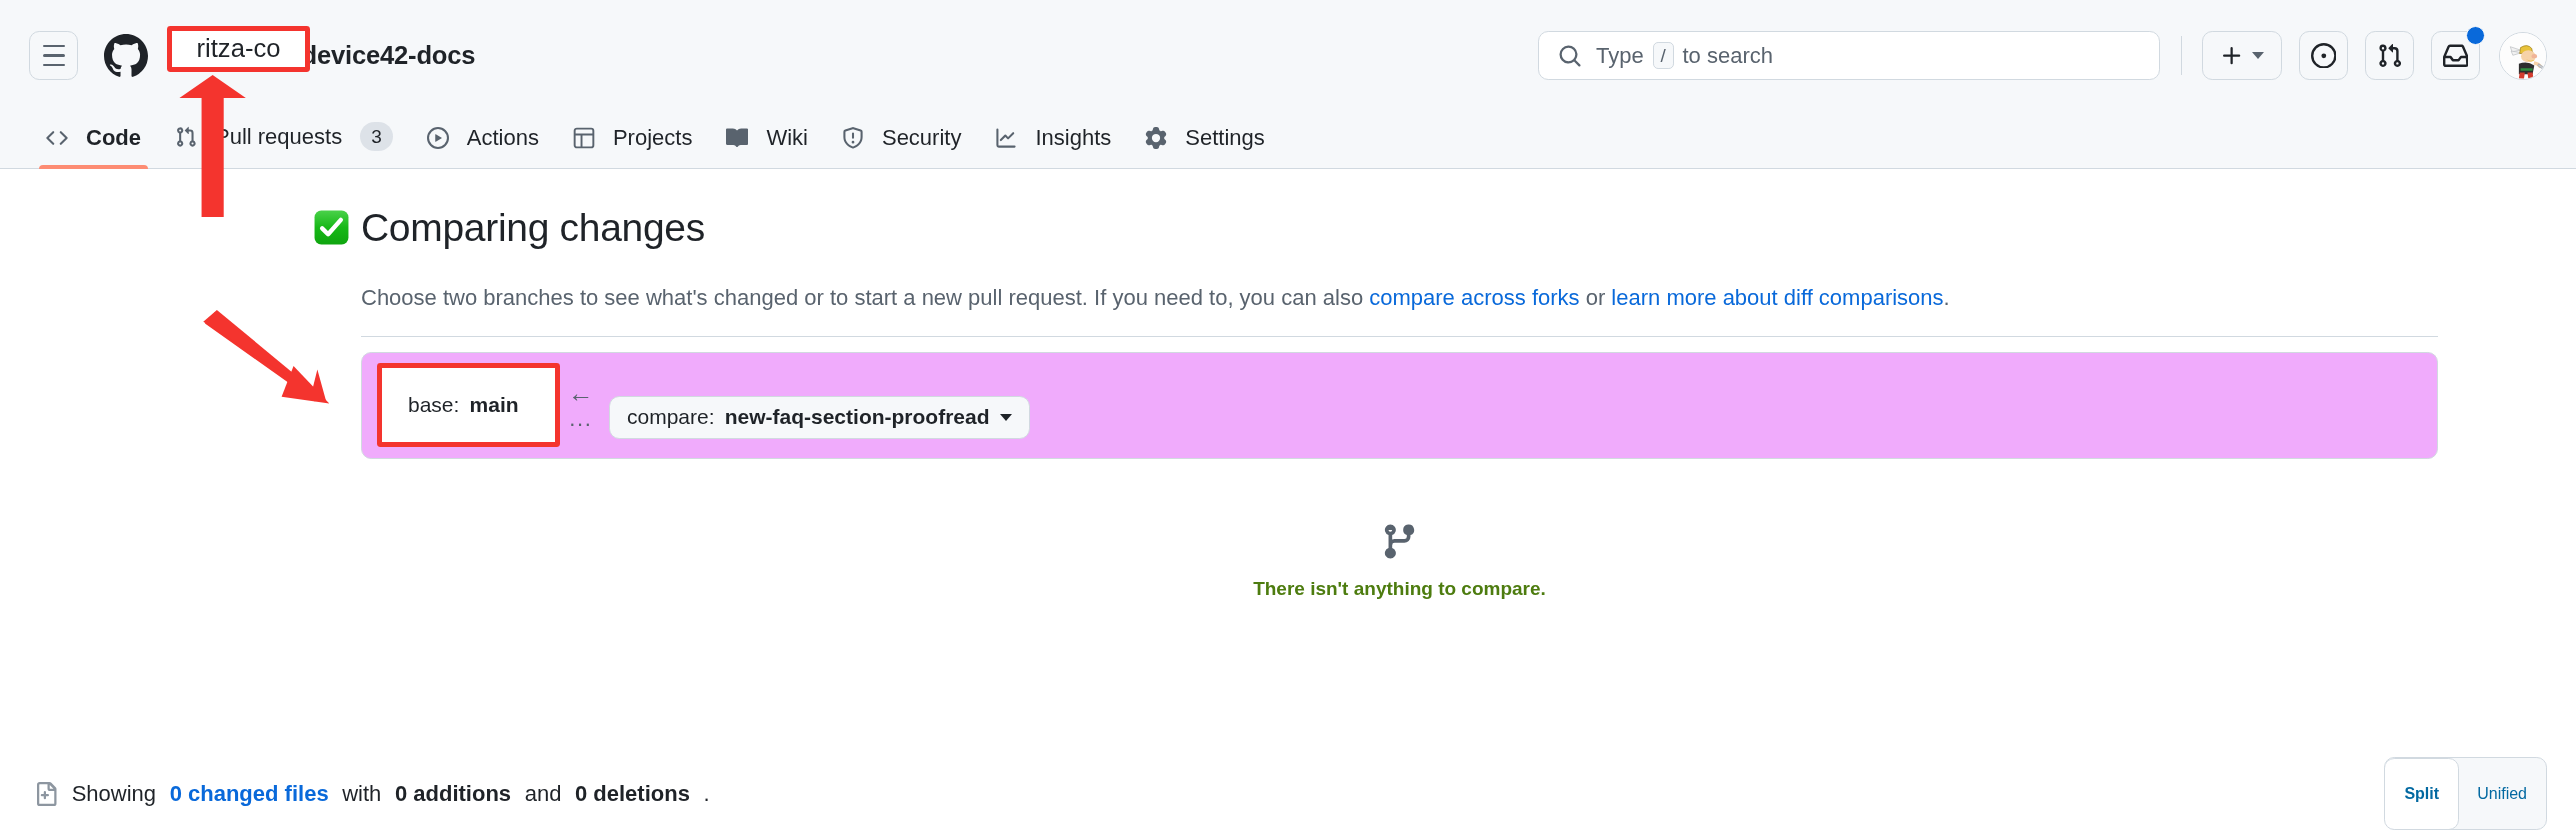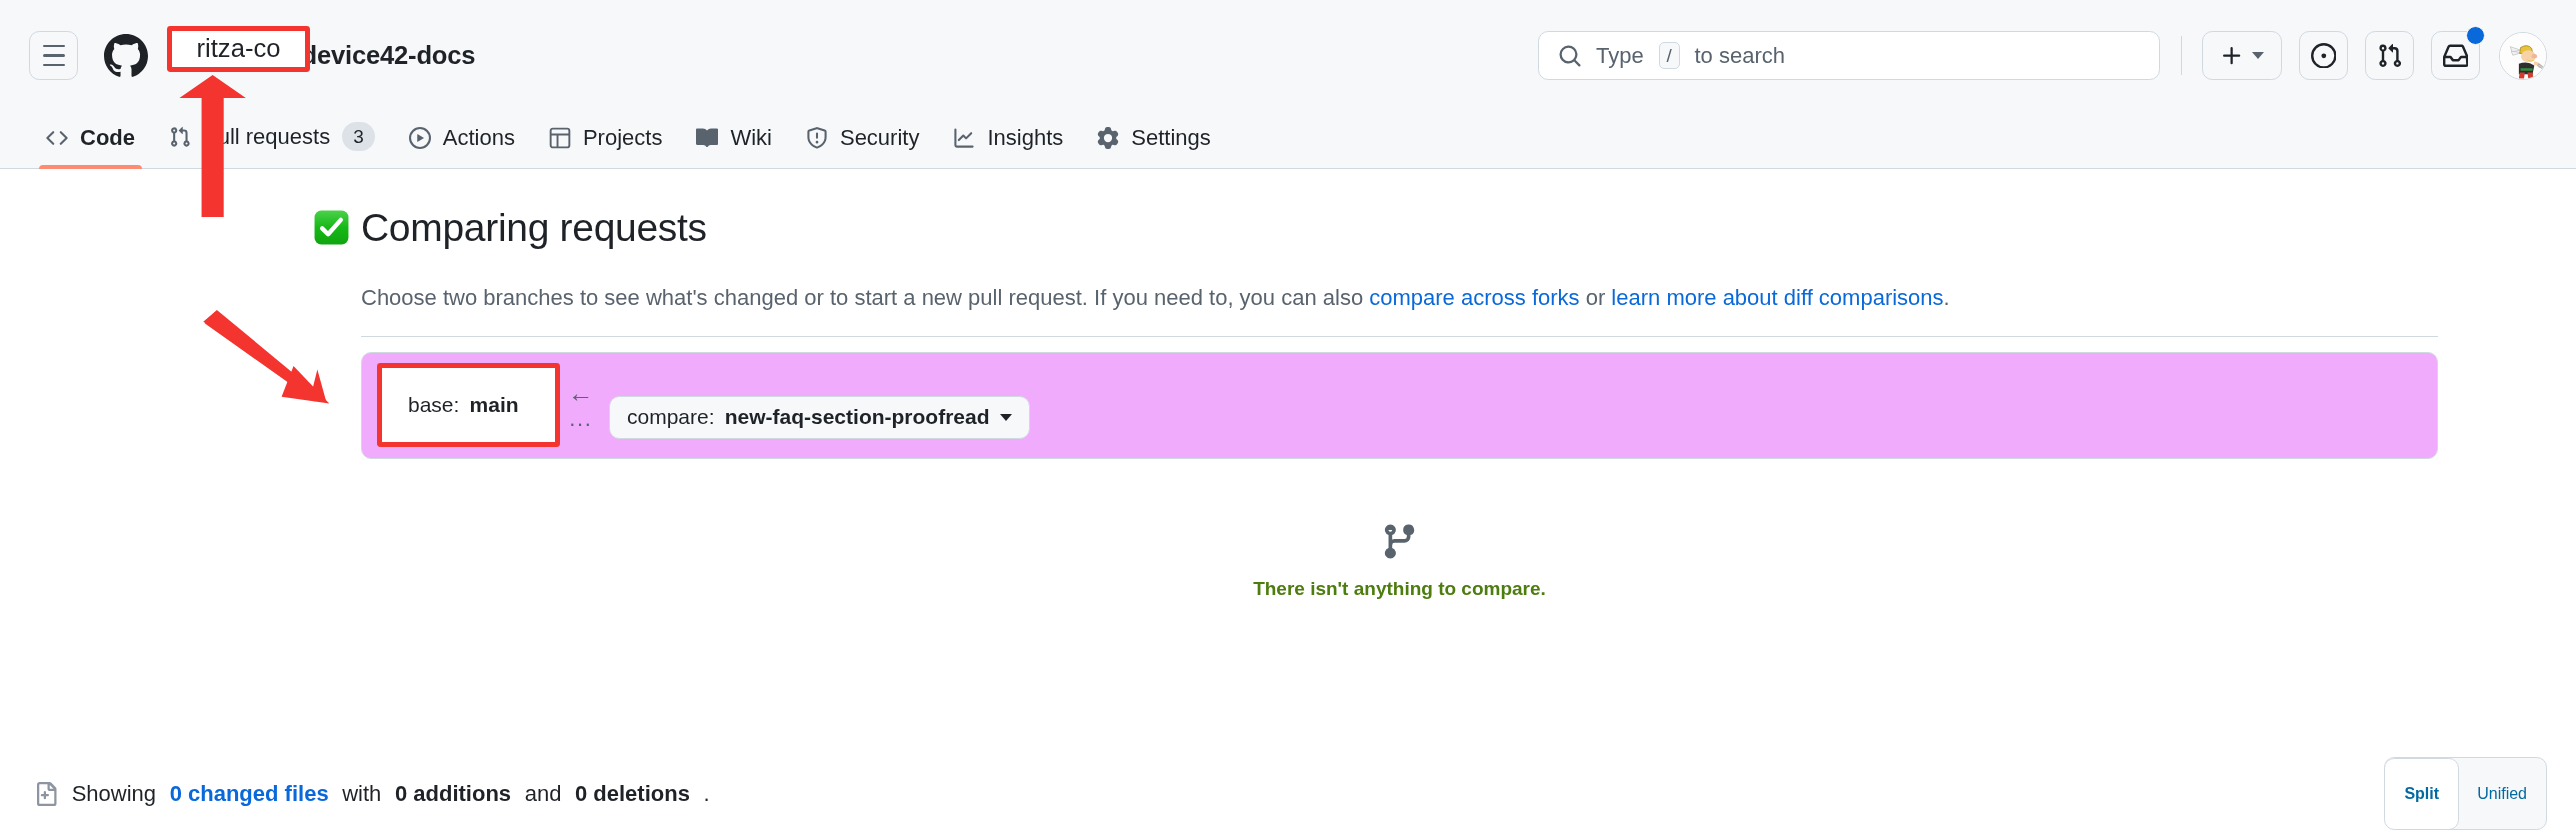--- a/index.html
+++ b/index.html
@@ -73,21 +73,21 @@
     width: 622px; height: 49px;
     border: 0.9px solid #d1d9e0;
     border-radius: 10.2px;
     background: #ffffff;
     display: flex; align-items: center;
     padding: 0 19px;
     gap: 13.6px;
     cursor: text;
   }
   .searchbox .sicon { flex: 0 0 auto; display:flex; }
-  .search-ph { color: #59636e; font-size: 22px; display: flex; align-items: center; gap: 15px; }
+  .search-ph { color: #59636e; font-size: 22px; display: flex; align-items: center; gap: 9px; }
   .slash-key {
     border: 0.9px solid #d1d9e0; border-radius: 5.1px;
     padding: 0px 6.8px; font-size: 19px; line-height: 25.6px;
     color: #59636e; background: #f6f8fa;
   }
   .vdiv { width: 0.9px; height: 39px; background: #d1d9e0; margin: 0 20.4px; }
 
   .icon-btn {
     height: 49px; min-width: 49px;
     border: 0.9px solid #d1d9e0; border-radius: 10.2px;
@@ -120,21 +120,21 @@
   
   .navbar {
     position: relative;
     height: 58px;
     background: #f6f8fa;
     border-bottom: 0.9px solid #d1d9e0;
     display: flex; align-items: flex-end;
     padding: 0 29px;
   }
   .tab {
-    display: flex; align-items: center; gap: 12px;
+    display: flex; align-items: center; gap: 18px;
     padding: 0 17px 17px 17px;
     font-size: 22px; color: #1f2328;
     cursor: pointer; position: relative;
     white-space: nowrap;
   }
   .tab.active { font-weight: 700; }
   .tab.active::after {
     content: ""; position: absolute;
     left: 10.2px; right: 10.2px; bottom: -0.9px; height: 4.3px;
     background: #fd8c73; border-radius: 5.1px 5.1px 0 0;
@@ -516,21 +516,21 @@
               <linearGradient id="gch" x1="0" y1="0" x2="0" y2="1">
                 <stop offset="0" stop-color="#4ad14a"></stop>
                 <stop offset="0.5" stop-color="#17b817"></stop>
                 <stop offset="1" stop-color="#0fa50f"></stop>
               </linearGradient>
             </defs>
             <rect x="3" y="3" width="40" height="40" rx="8" fill="url(#gch)"></rect>
             <path d="M12 24 l7 7 l15 -17" stroke="#ffffff" stroke-width="5.2" fill="none" stroke-linecap="round" stroke-linejoin="round"></path>
           </svg>
         </span>
-        <h1 class="page-title">Comparing requests</h1>
+        <h1 class="page-title">Comparing changes</h1>
         <div class="subtitle">
           <span>Choose two branches to see what's changed or to start a new pull request. If you need to, you can also </span><a>compare across forks</a><span> or </span><a>learn more about diff comparisons</a><span>.</span>
         </div>
       </div>
 
       <div class="rule"></div>
 
       <div class="branch-panel">
 
         <div class="base-slot">

